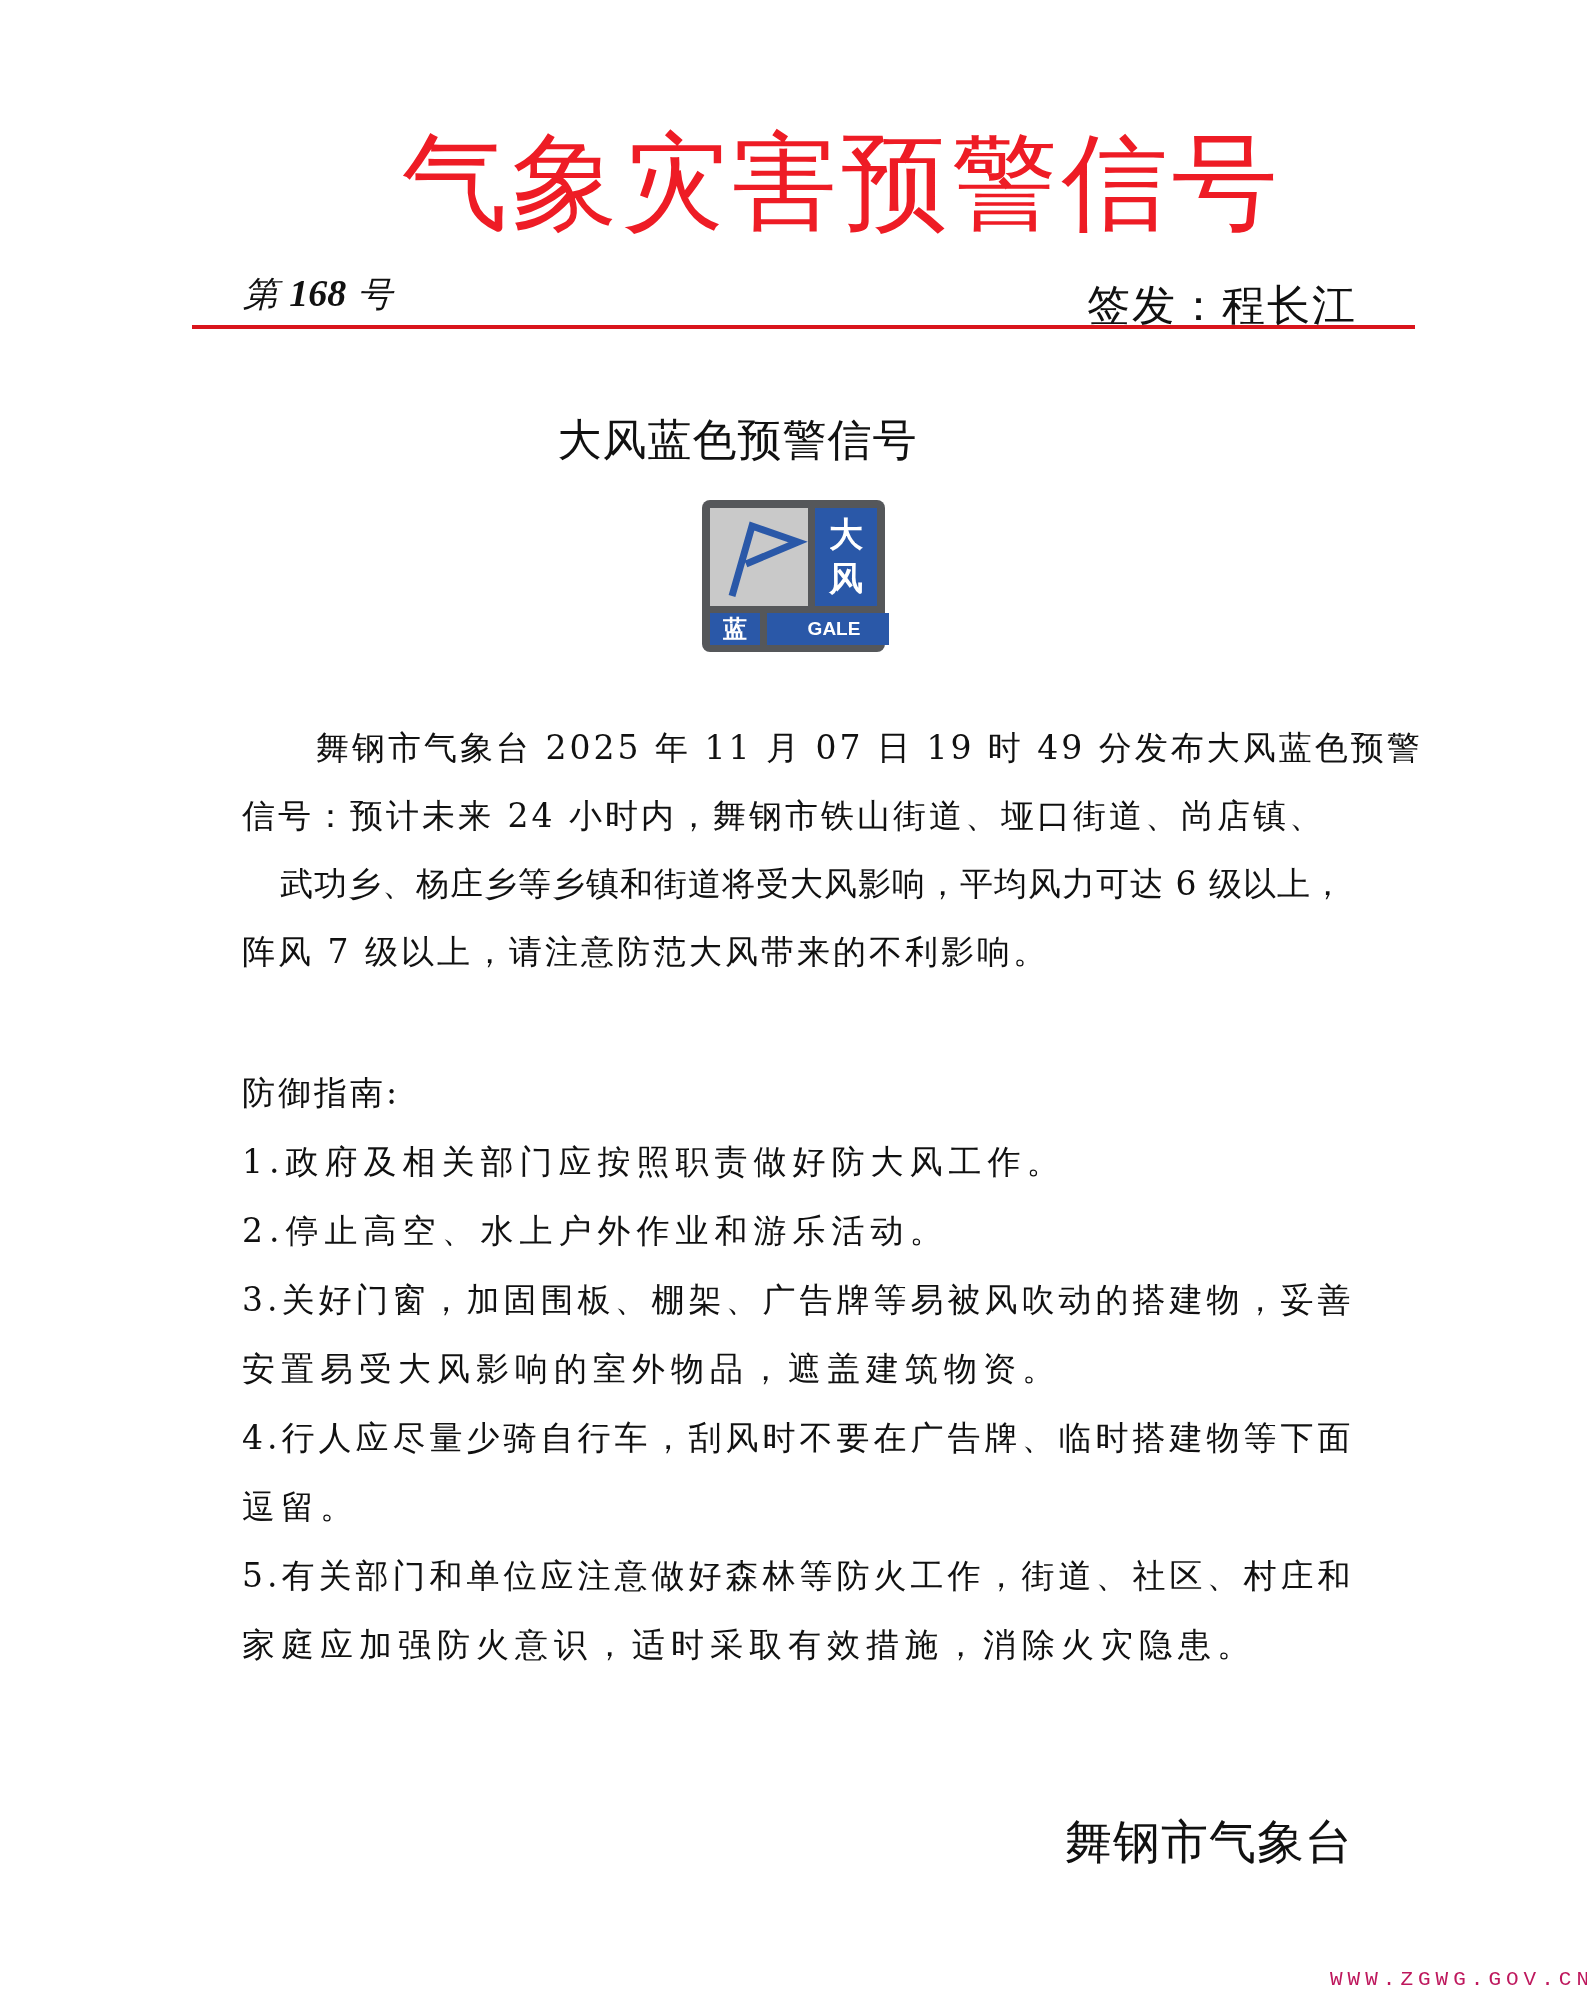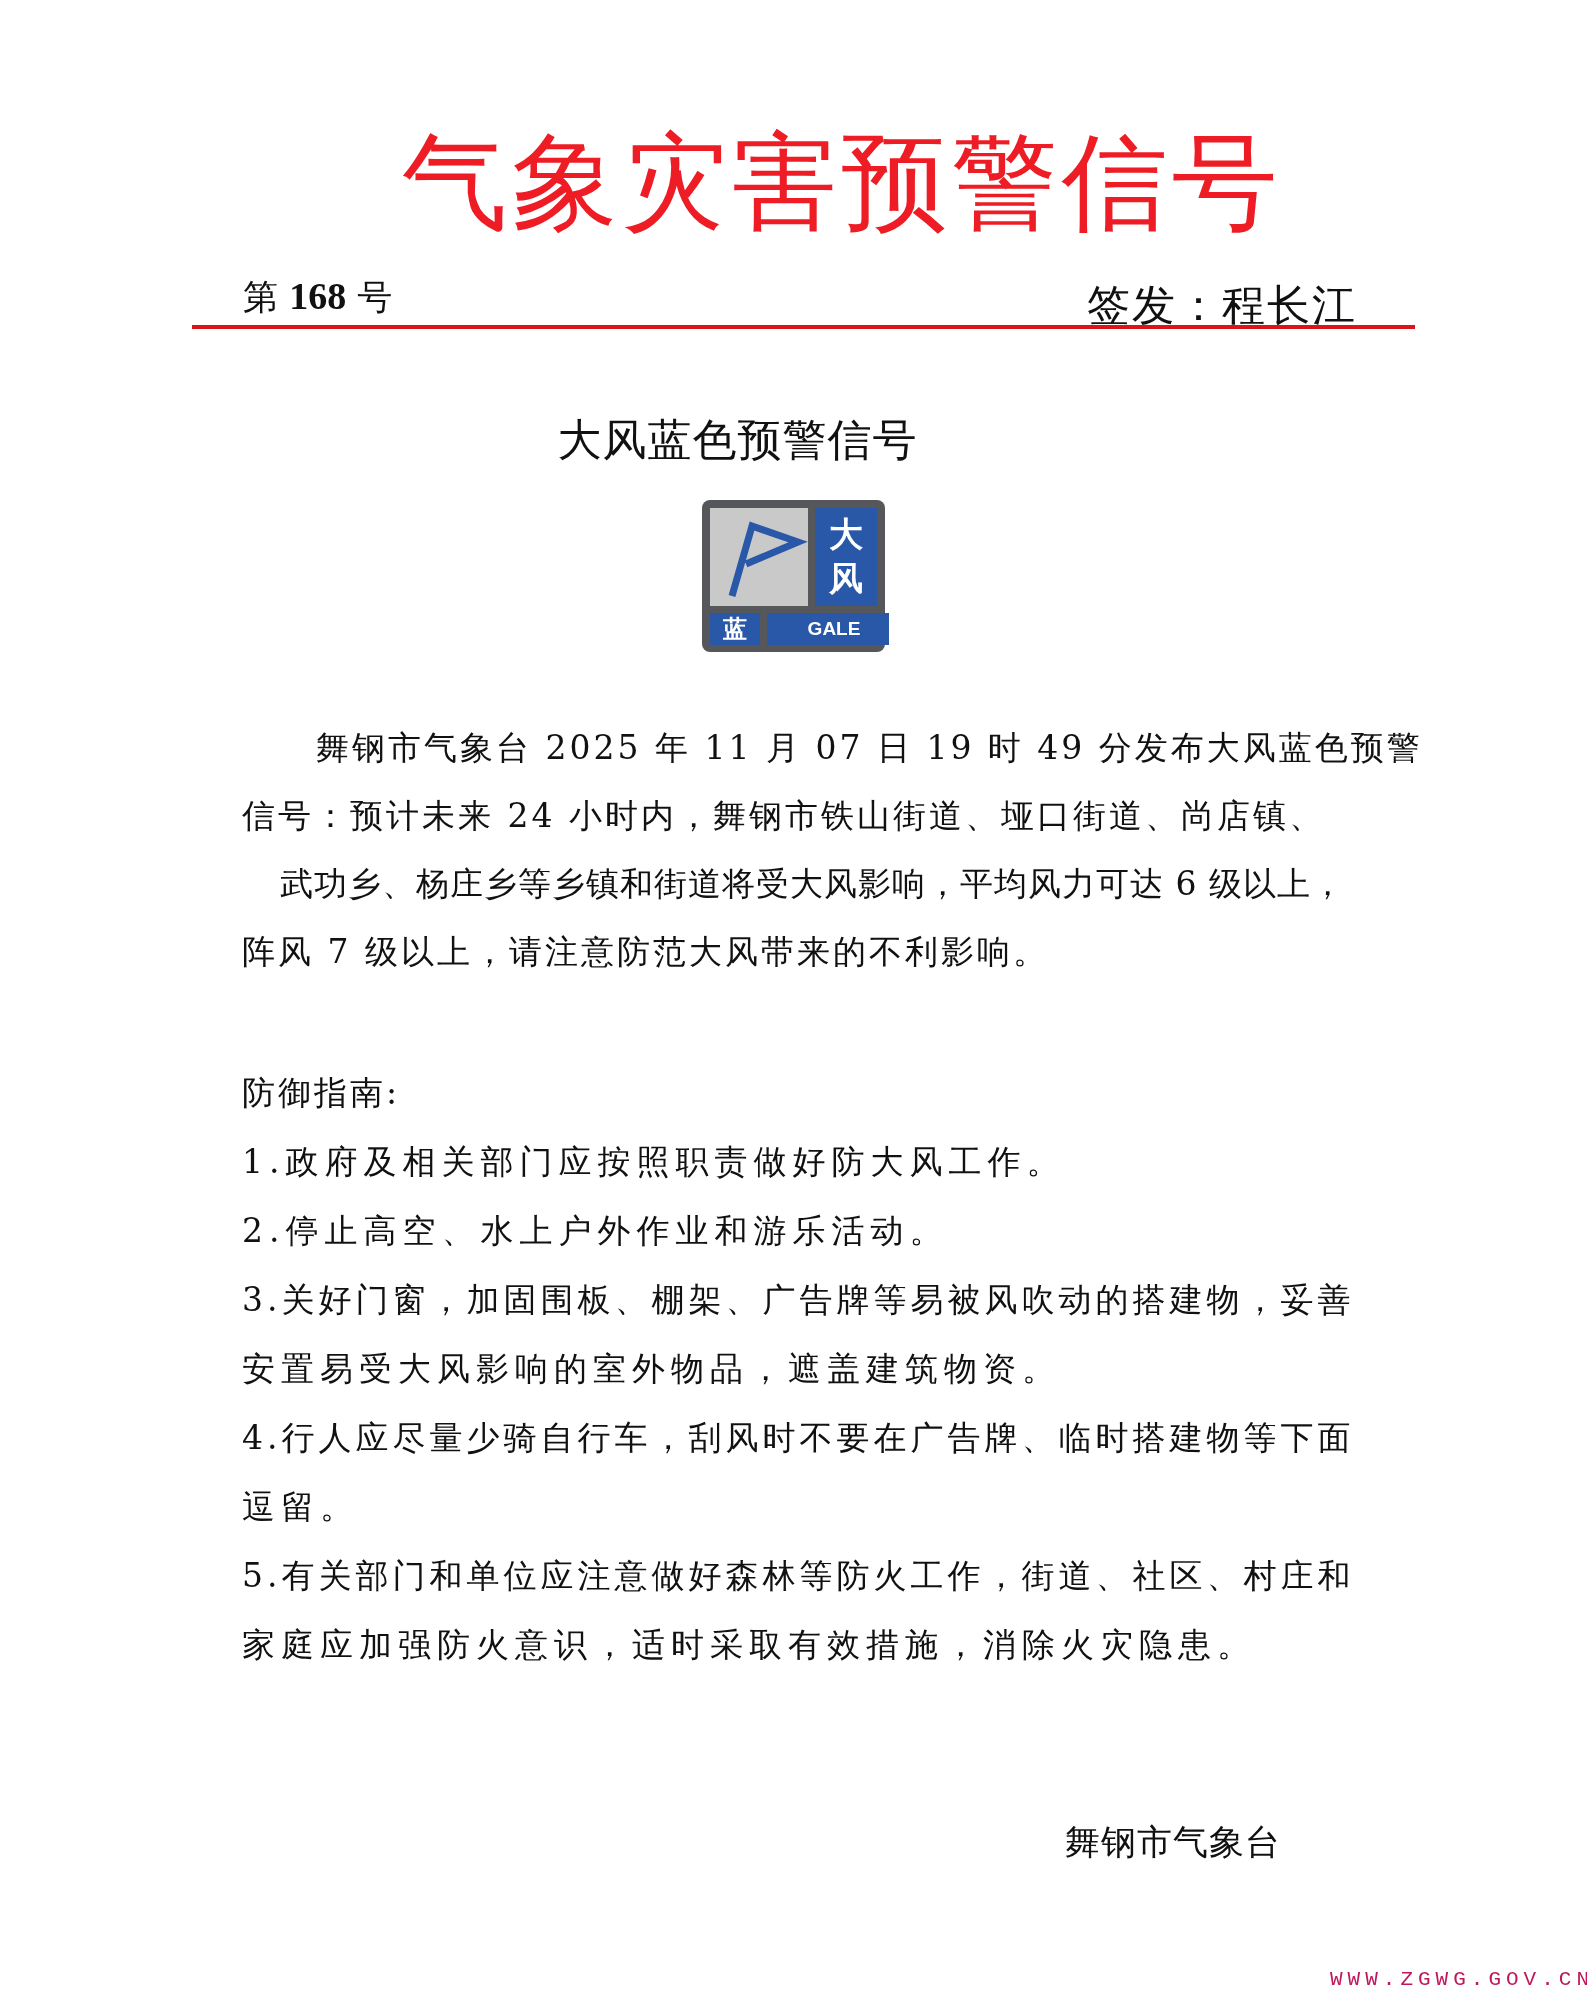--- a/index.html
+++ b/index.html
@@ -1,40 +1,40 @@
 <!DOCTYPE html>
 <html><head>
 <meta charset="utf-8">
 <style>
   html, body { margin:0; padding:0; background:#ffffff; }
   body { width:1587px; height:2002px; position:relative; overflow:hidden;
          font-family:"DejaVu Serif","Liberation Serif",serif; color:#111; }
   .title { position:absolute; left:0; width:1587px; top:118px; text-align:center;
            font-family:"DejaVu Sans","Liberation Sans",sans-serif; font-size:106px;
            color:#ee1c25; letter-spacing:4px; line-height:130px;padding-left:48px; }
-  .doc-no { position:absolute; left:243px; top:274px; font-size:35px; line-height:44px; }
+  .doc-no { position:absolute; left:243px; top:267px; font-size:35px; line-height:52px;font-style:italic; }
   .doc-no b { font-family:"Liberation Serif",serif; font-weight:bold; font-size:38px; }
   .signer { position:absolute; right:230px; top:285px; font-size:43px; line-height:40px; letter-spacing:2px; }
   .rule { position:absolute; left:192px; top:325px; width:1223px; height:4px; background:#d9151c; }
   .subtitle { position:absolute; left:0; width:1475px; top:412px; text-align:center;
               font-size:44px; line-height:56px; letter-spacing:1px; }
   .icon { position:absolute; left:702px; top:500px; width:183px; height:152px;
           background:#55575a; border-radius:8px; }
   .icon .flagbox { position:absolute; left:8px; top:8px; width:98px; height:98px; background:#c9c9c9; }
   .icon .namebox { position:absolute; left:113px; top:8px; width:62px; height:98px; background:#2a58a8;
                    color:#fff; font-family:"DejaVu Sans",sans-serif; font-weight:bold; font-size:34px;
                    text-align:center; line-height:44px; padding-top:4px; box-sizing:border-box; }
   .icon .levelbox { position:absolute; left:8px; top:113px; width:50px; height:32px; background:#2a58a8;
                     color:#fff; font-family:"DejaVu Sans",sans-serif; font-weight:bold; font-size:24px;
                     text-align:center; line-height:32px; }
   .icon .galebox { position:absolute; left:65px; top:113px; width:110px; height:32px; background:#2a58a8;
                    color:#fff; font-family:"Liberation Sans",sans-serif; font-weight:bold; font-size:19px;
                    text-align:center; line-height:32px;padding-left:12px; }
   .line { position:absolute; left:242px; font-size:33px; line-height:40px; white-space:nowrap; letter-spacing:3px; }
-  .footer { position:absolute; left:1065px; top:1822px; font-size:35px; line-height:40px; letter-spacing:1px; }
+  .footer { position:absolute; left:1065px; top:1822px; font-size:47px; line-height:40px; letter-spacing:1px; }
   .watermark { position:absolute; left:1330px; top:1968px; font-family:Liberation Mono, monospace;
                font-size:21px; letter-spacing:5px; color:#be185d; }
 </style>
 </head>
 <body>
 
 <div>
 
   <div class="title">气象灾害预警信号</div>
 

